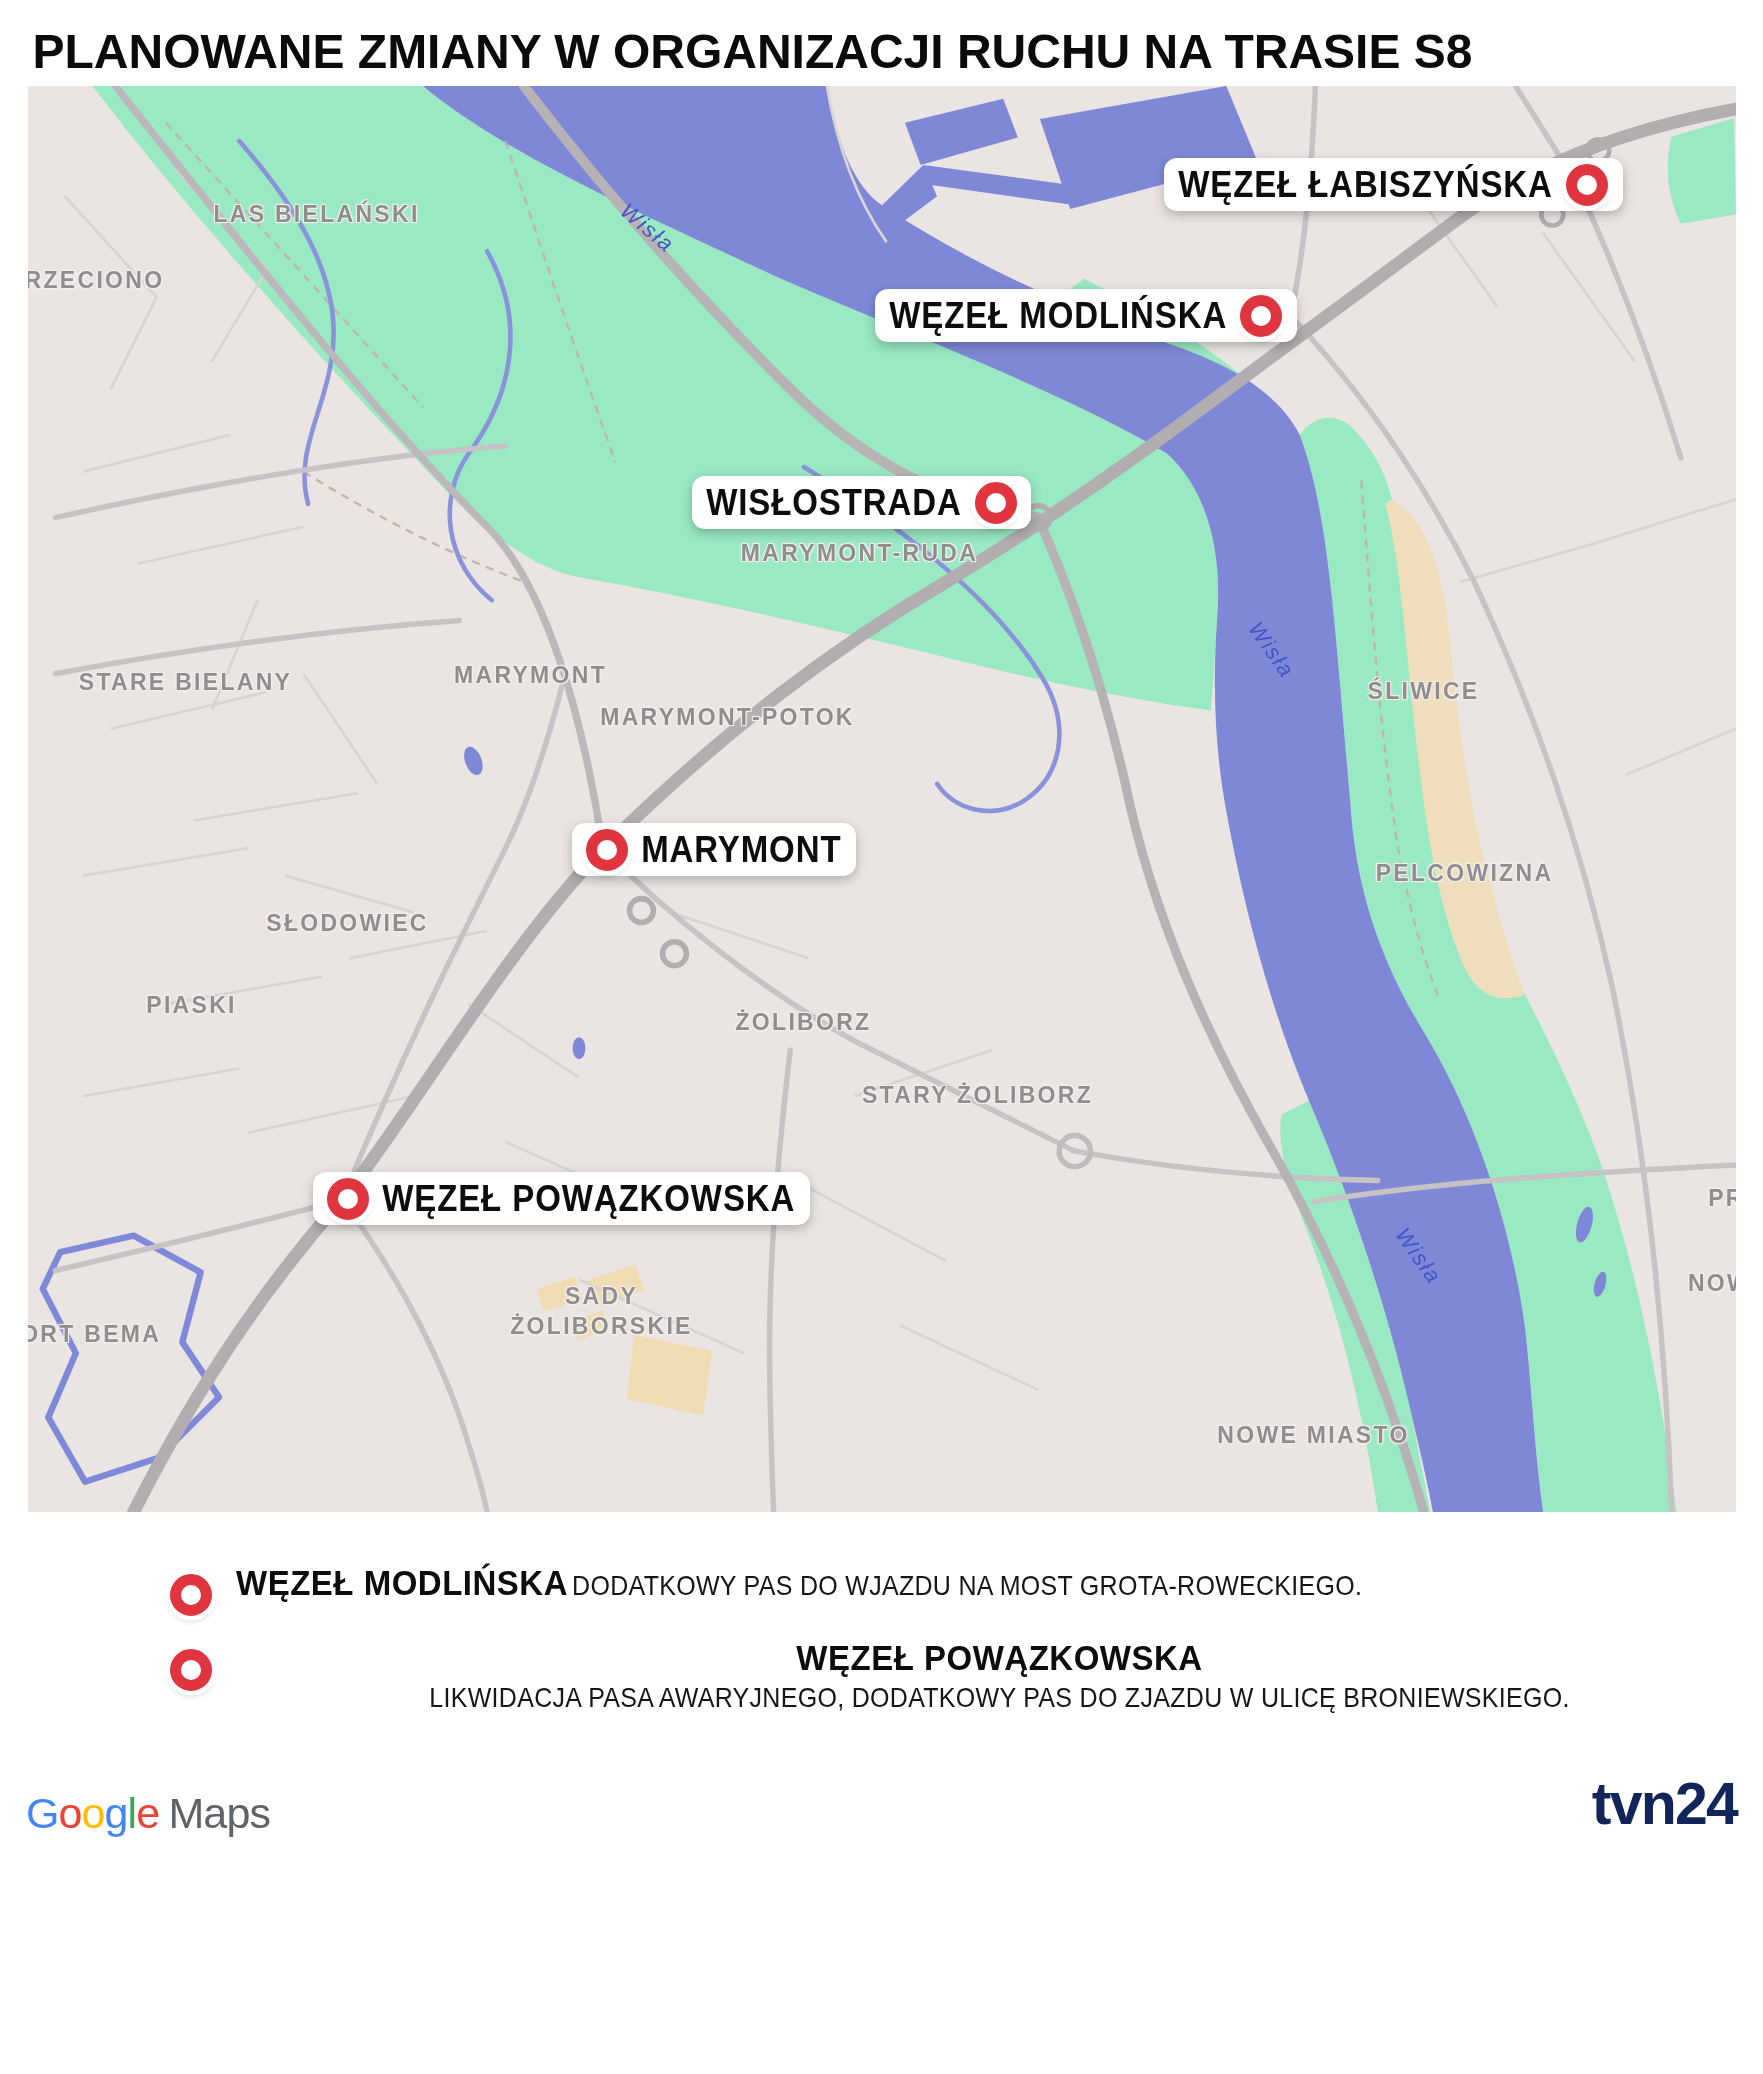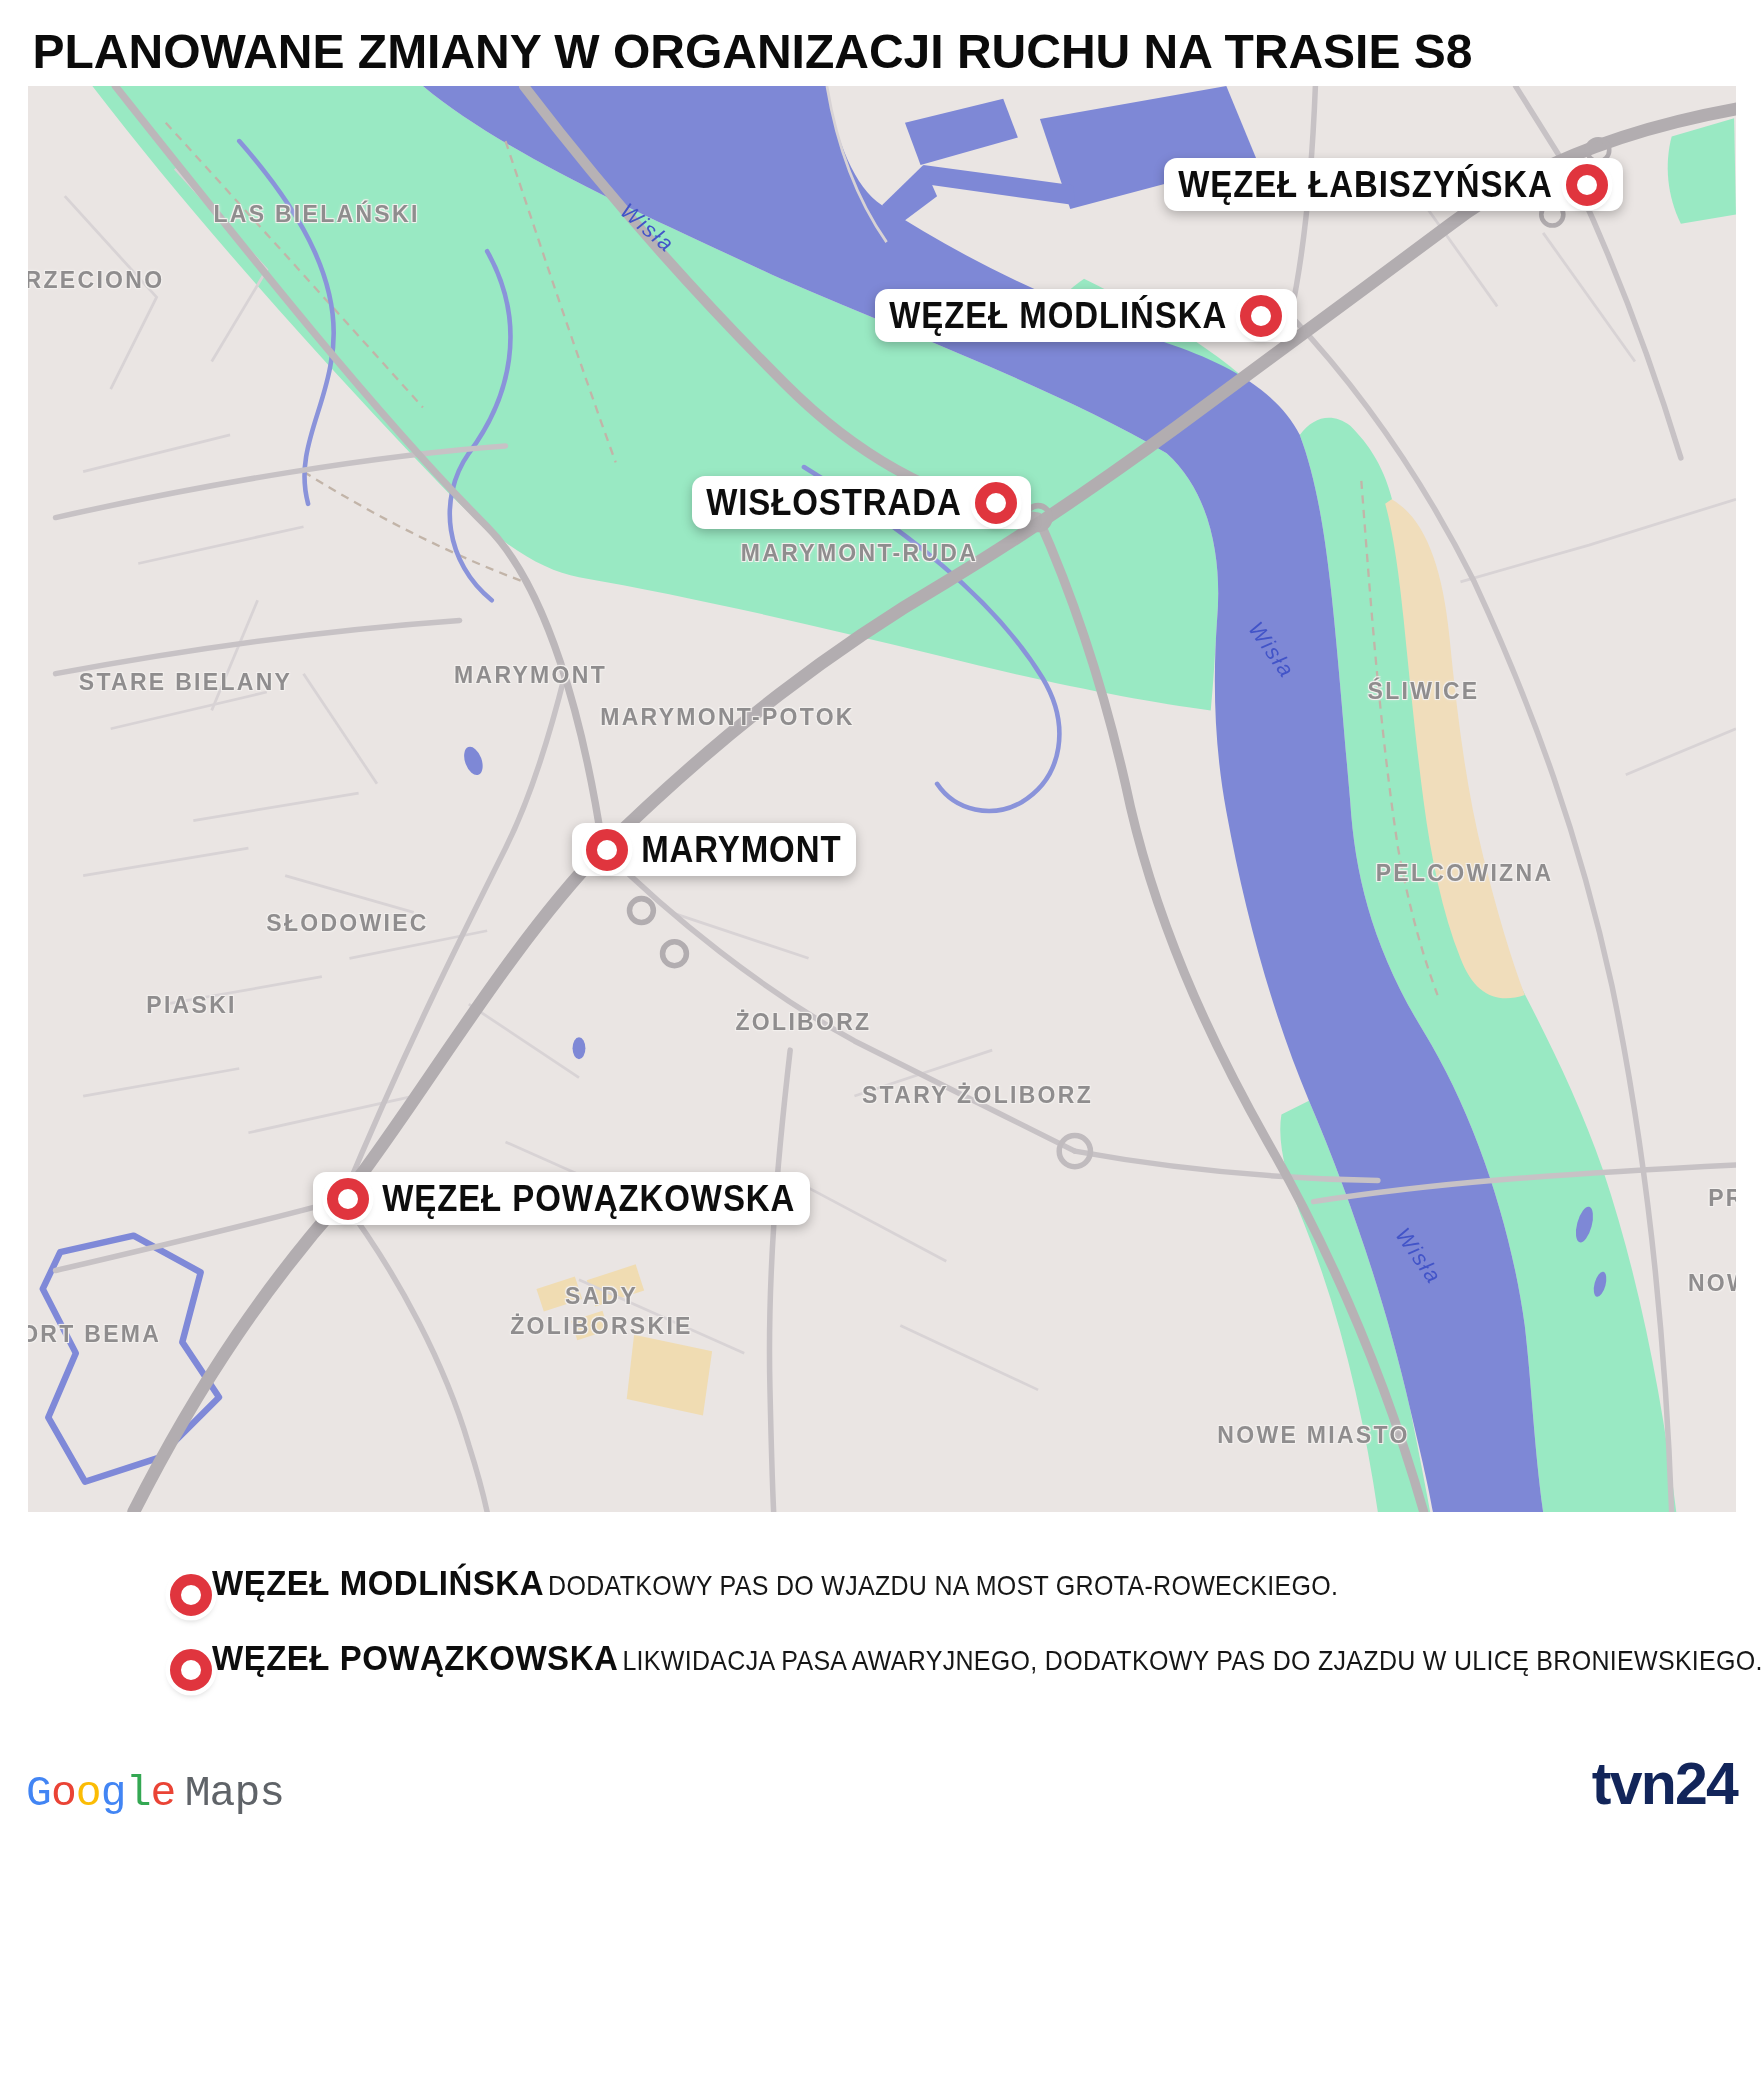--- a/index.html
+++ b/index.html
@@ -26,31 +26,31 @@
         height:53px;padding:0 14.7px;background:#ffffff;border-radius:13px;
         box-shadow:0 3.7px 11px rgba(0,0,0,0.25);}
   .pill-text{font-size:33px;font-weight:bold;letter-spacing:0.9px;color:#0d0d0d;
         white-space:nowrap;display:inline-block;transform:scaleY(1.1);}
   .ring{width:20px;height:20px;border:11px solid #e0353e;border-radius:50%;
         background:#ffffff;box-shadow:0 0 0 4.6px #ffffff,0 3.7px 7.3px rgba(0,0,0,0.28);
         flex:0 0 auto;}
 
   
   .legend{margin-top:51px;padding-left:170px;}
-  .legend-item{display:flex;align-items:flex-start;margin-bottom:22px;text-align:center;}
+  .legend-item{display:flex;align-items:flex-start;gap:24px;margin-bottom:22px;text-align:center;}
   .legend-ring{margin-top:11px;}
   .legend-title{font-size:33px;font-weight:bold;color:#0d0d0d;letter-spacing:0.5px;
         display:inline-block;transform:scaleY(1.08);transform-origin:left top;}
   .legend-desc{font-size:25px;color:#161616;margin-top:5.5px;letter-spacing:0.3px;
         display:inline-block;transform:scaleY(1.1);transform-origin:left top;}
 
   
   .footer{display:flex;justify-content:space-between;align-items:flex-end;
           padding:0 26px;margin-top:59px;}
-  .google-logo{font-size:43px;letter-spacing:-0.9px;font-family:Liberation Mono, monospace;}
+  .google-logo{font-size:43px;letter-spacing:-0.9px;}
   .gl-b{color:#4285F4;} .gl-r{color:#EA4335;} .gl-y{color:#FBBC05;} .gl-g{color:#34A853;}
   .maps-word{color:#5f6368;margin-left:9.2px;}
   .tvn24{font-size:59px;font-weight:bold;color:#12255a;letter-spacing:-1.8px;}
 </style>
 </head>
 <body>
 
 <div class="title">PLANOWANE ZMIANY W ORGANIZACJI RUCHU NA TRASIE S8</div>
 
 <div class="map">

